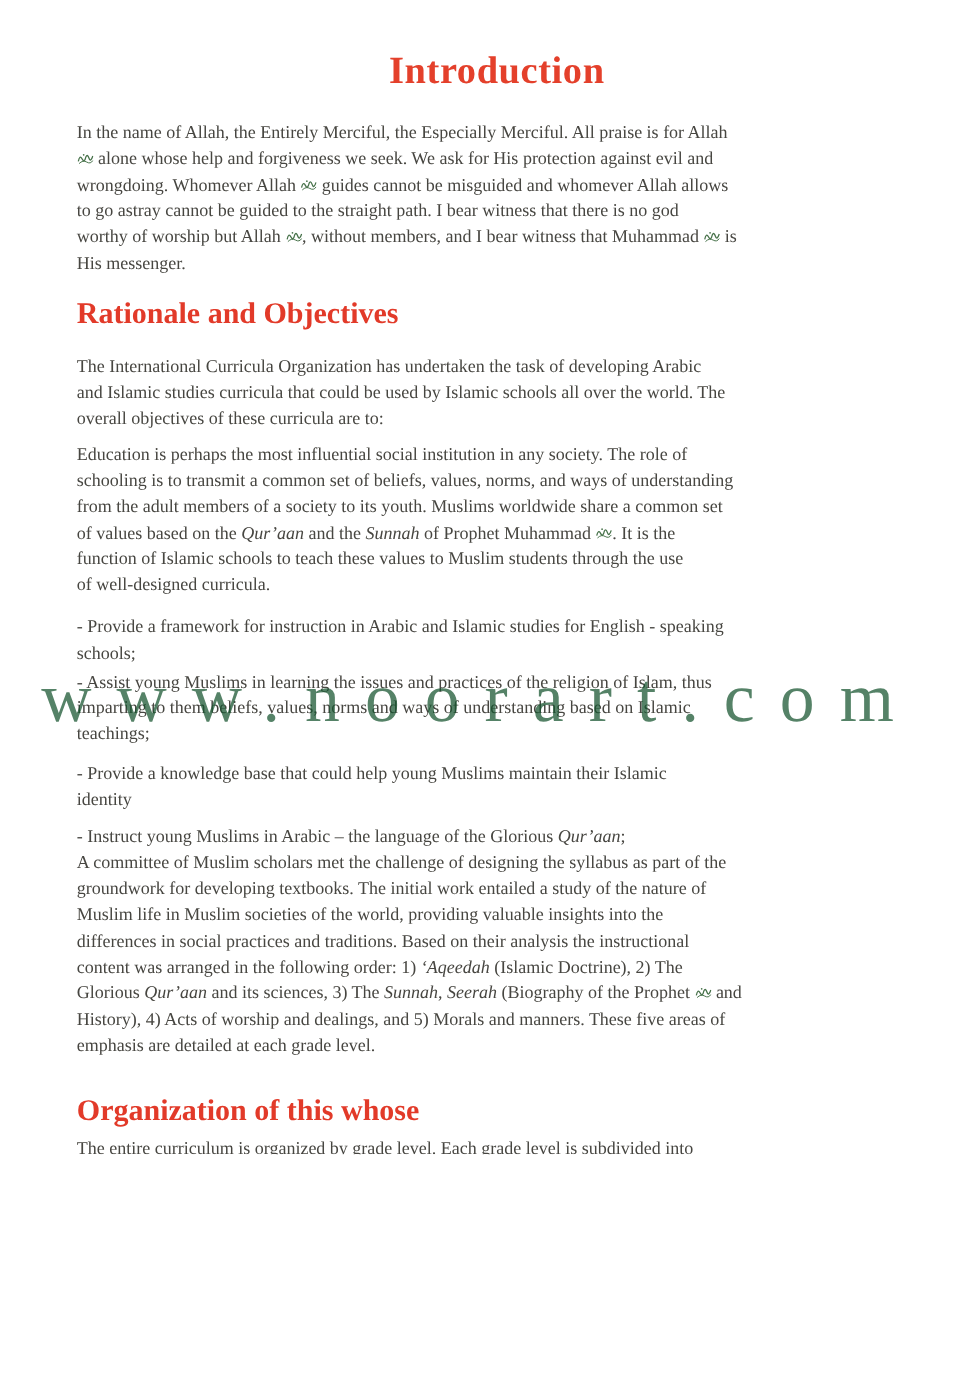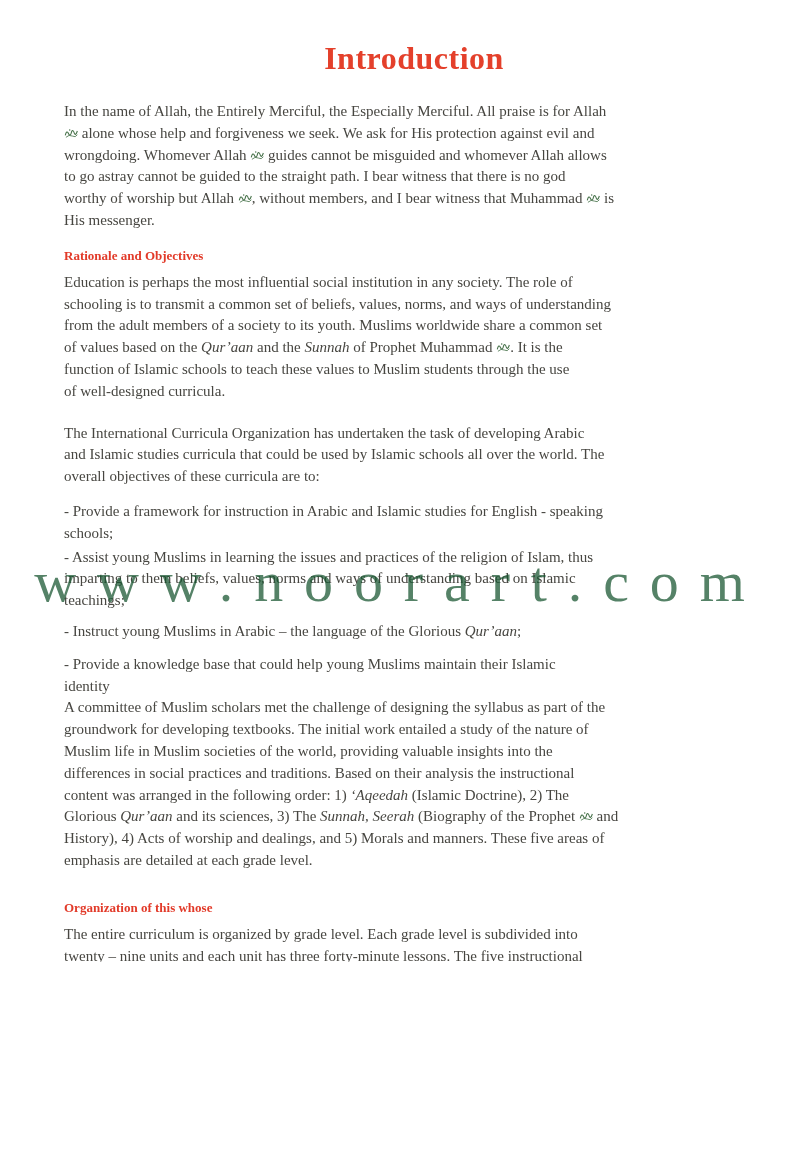--- a/index.html
+++ b/index.html
@@ -16,21 +16,21 @@
     margin:40px 0 0 0;
     text-align:center;
     color:#e4402b;
     font-size:32px;
     font-weight:bold;
     letter-spacing:0.5px;
   }
   h2.section{
     margin:16px 0 0 0;
     color:#e23a29;
-    font-size:13px;
+    font-size:25px;
     font-weight:bold;
   }
   p.para{
     margin:0;
     font-size:15px;
     line-height:21.8px;
     white-space:pre-line;
     text-align:left;
   }
   .it{font-style:italic;}
@@ -94,43 +94,43 @@
             <circle cx="9" cy="2.5" r="1.1" fill="currentColor"></circle>
           </svg></span><span>, without members, and I bear witness that Muhammad </span><span class="honorific"><svg viewBox="0 0 22 16" width="14" height="11" aria-hidden="true">
             <path d="M2 11 Q4 2 7 8 T12 5 Q14 1 16 7 T21 4" fill="none" stroke="currentColor" stroke-width="1.7"></path>
             <path d="M3 14 Q8 9 13 12 T21 10" fill="none" stroke="currentColor" stroke-width="1.3"></path>
             <circle cx="9" cy="2.5" r="1.1" fill="currentColor"></circle>
           </svg></span><span> is
 His messenger.</span></p>
 
     <h2 class="section" id="rationale-heading">Rationale and Objectives</h2>
 
+    <p class="para" id="intl-para">The International Curricula Organization has undertaken the task of developing Arabic
+and Islamic studies curricula that could be used by Islamic schools all over the world. The
+overall objectives of these curricula are to:</p>
+
     <p class="para" id="rationale-para"><span>Education is perhaps the most influential social institution in any society. The role of
 schooling is to transmit a common set of beliefs, values, norms, and ways of understanding
 from the adult members of a society to its youth. Muslims worldwide share a common set
 of values based on the </span><span class="it">Qur’aan</span><span> and the </span><span class="it">Sunnah</span><span> of Prophet Muhammad </span><span class="honorific"><svg viewBox="0 0 22 16" width="14" height="11" aria-hidden="true">
             <path d="M2 11 Q4 2 7 8 T12 5 Q14 1 16 7 T21 4" fill="none" stroke="currentColor" stroke-width="1.7"></path>
             <path d="M3 14 Q8 9 13 12 T21 10" fill="none" stroke="currentColor" stroke-width="1.3"></path>
             <circle cx="9" cy="2.5" r="1.1" fill="currentColor"></circle>
           </svg></span><span>. It is the
 function of Islamic schools to teach these values to Muslim students through the use
 of well-designed curricula.</span></p>
 
-    <p class="para" id="intl-para">The International Curricula Organization has undertaken the task of developing Arabic
-and Islamic studies curricula that could be used by Islamic schools all over the world. The
-overall objectives of these curricula are to:</p>
-
     <p class="para" id="objective-1">- Provide a framework for instruction in Arabic and Islamic studies for English - speaking
 schools;</p>
     <p class="para" id="objective-2">- Assist young Muslims in learning the issues and practices of the religion of Islam, thus
 imparting to them beliefs, values, norms and ways of understanding based on Islamic
 teachings;</p>
-    <p class="para" id="objective-3"><span>- Instruct young Muslims in Arabic – the language of the Glorious </span><span class="it">Qur’aan</span><span>;</span></p>
     <p class="para" id="objective-4">- Provide a knowledge base that could help young Muslims maintain their Islamic
 identity</p>
+    <p class="para" id="objective-3"><span>- Instruct young Muslims in Arabic – the language of the Glorious </span><span class="it">Qur’aan</span><span>;</span></p>
 
     <p class="para" id="committee-para"><span>A committee of Muslim scholars met the challenge of designing the syllabus as part of the
 groundwork for developing textbooks. The initial work entailed a study of the nature of
 Muslim life in Muslim societies of the world, providing valuable insights into the
 differences in social practices and traditions. Based on their analysis the instructional
 content was arranged in the following order: 1) </span><span class="it">‘Aqeedah</span><span> (Islamic Doctrine), 2) The
 Glorious </span><span class="it">Qur’aan</span><span> and its sciences, 3) The </span><span class="it">Sunnah</span><span>, </span><span class="it">Seerah</span><span> (Biography of the Prophet </span><span class="honorific"><svg viewBox="0 0 22 16" width="14" height="11" aria-hidden="true">
             <path d="M2 11 Q4 2 7 8 T12 5 Q14 1 16 7 T21 4" fill="none" stroke="currentColor" stroke-width="1.7"></path>
             <path d="M3 14 Q8 9 13 12 T21 10" fill="none" stroke="currentColor" stroke-width="1.3"></path>
             <circle cx="9" cy="2.5" r="1.1" fill="currentColor"></circle>

